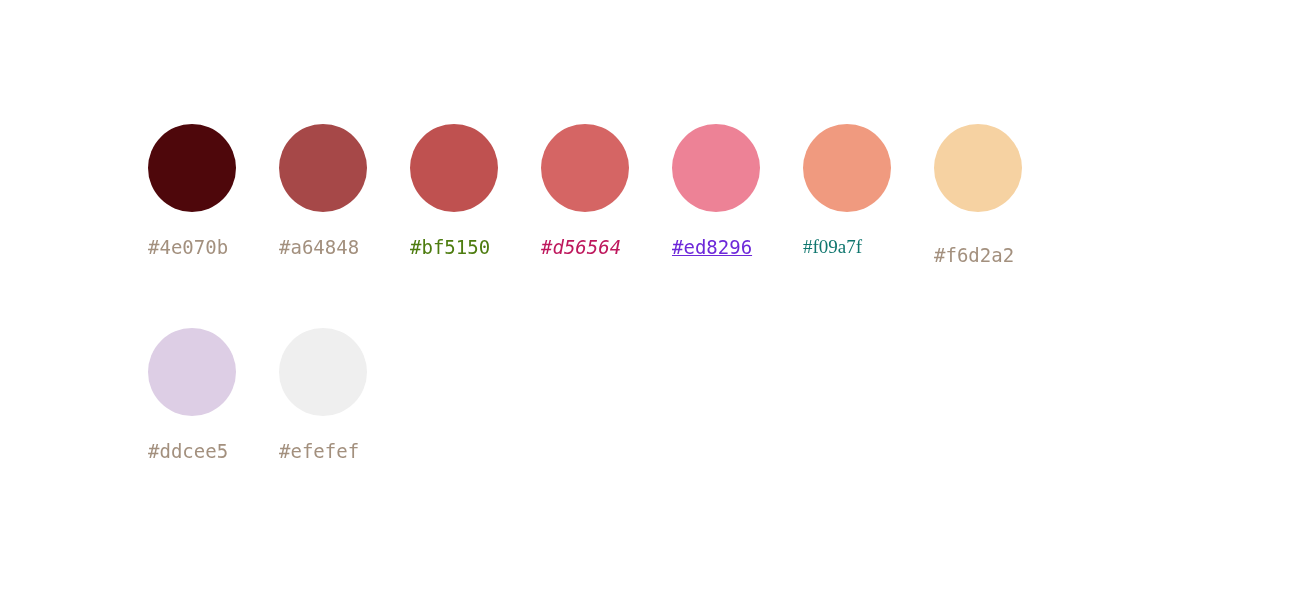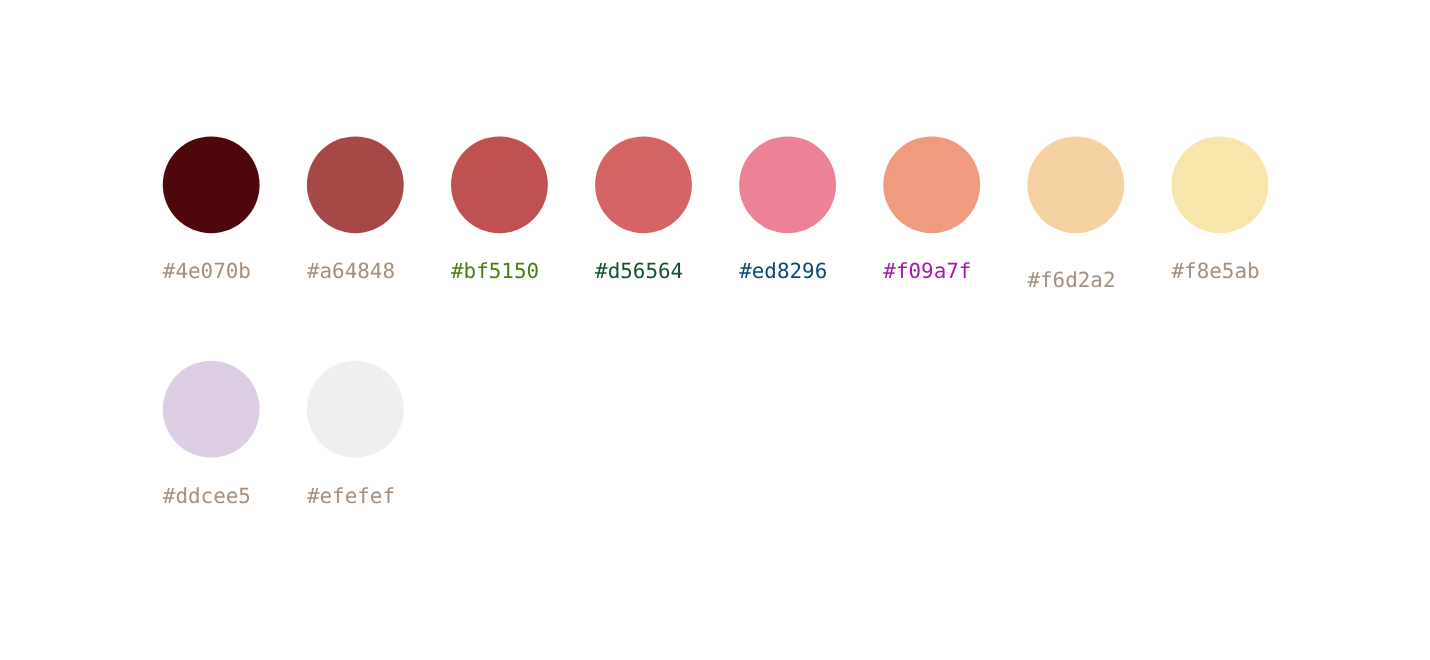--- a/index.html
+++ b/index.html
@@ -70,37 +70,33 @@
     <div class="swatch">
       <div class="swatch-dot" style="background-color: rgb(166, 72, 72);"></div>
       <div class="swatch-label" style="color: rgb(163, 144, 126); text-align: center;">#a64848</div>
     </div>
     <div class="swatch">
       <div class="swatch-dot" style="background-color: rgb(191, 81, 80);"></div>
       <div class="swatch-label" style="color: #4d7c0f;">#bf5150</div>
     </div>
     <div class="swatch">
       <div class="swatch-dot" style="background-color: rgb(213, 101, 100);"></div>
-      <div class="swatch-label" style="color: #14532d;">#d56564</div>
+      <div class="swatch-label" style="color: #be185d; font-style: italic;">#d56564</div>
     </div>
     <div class="swatch">
       <div class="swatch-dot" style="background-color: rgb(237, 130, 150);"></div>
-      <div class="swatch-label" style="color: #0c4a6e;">#ed8296</div>
+      <div class="swatch-label" style="color: #6d28d9; text-decoration: underline;">#ed8296</div>
     </div>
     <div class="swatch">
       <div class="swatch-dot" style="background-color: rgb(240, 154, 127);"></div>
-      <div class="swatch-label" style="color: #a21caf;">#f09a7f</div>
+      <div class="swatch-label" style="color: #0f766e; font-family: Liberation Serif, serif;">#f09a7f</div>
     </div>
     <div class="swatch">
       <div class="swatch-dot" style="background-color: rgb(246, 210, 162);"></div>
       <div class="swatch-label" style="color: rgb(163, 144, 126); margin-top: 32px;">#f6d2a2</div>
-    </div>
-    <div class="swatch">
-      <div class="swatch-dot" style="background-color: rgb(248, 229, 171);"></div>
-      <div class="swatch-label" style="color: rgb(163, 144, 126);">#f8e5ab</div>
     </div>
   </div>
 
   <div class="swatch-row" id="swatch-row-2">
     <div class="swatch">
       <div class="swatch-dot" style="background-color: rgb(221, 206, 229);"></div>
       <div class="swatch-label" style="color: rgb(163, 144, 126);">#ddcee5</div>
     </div>
     <div class="swatch">
       <div class="swatch-dot" style="background-color: rgb(239, 239, 239);"></div>

